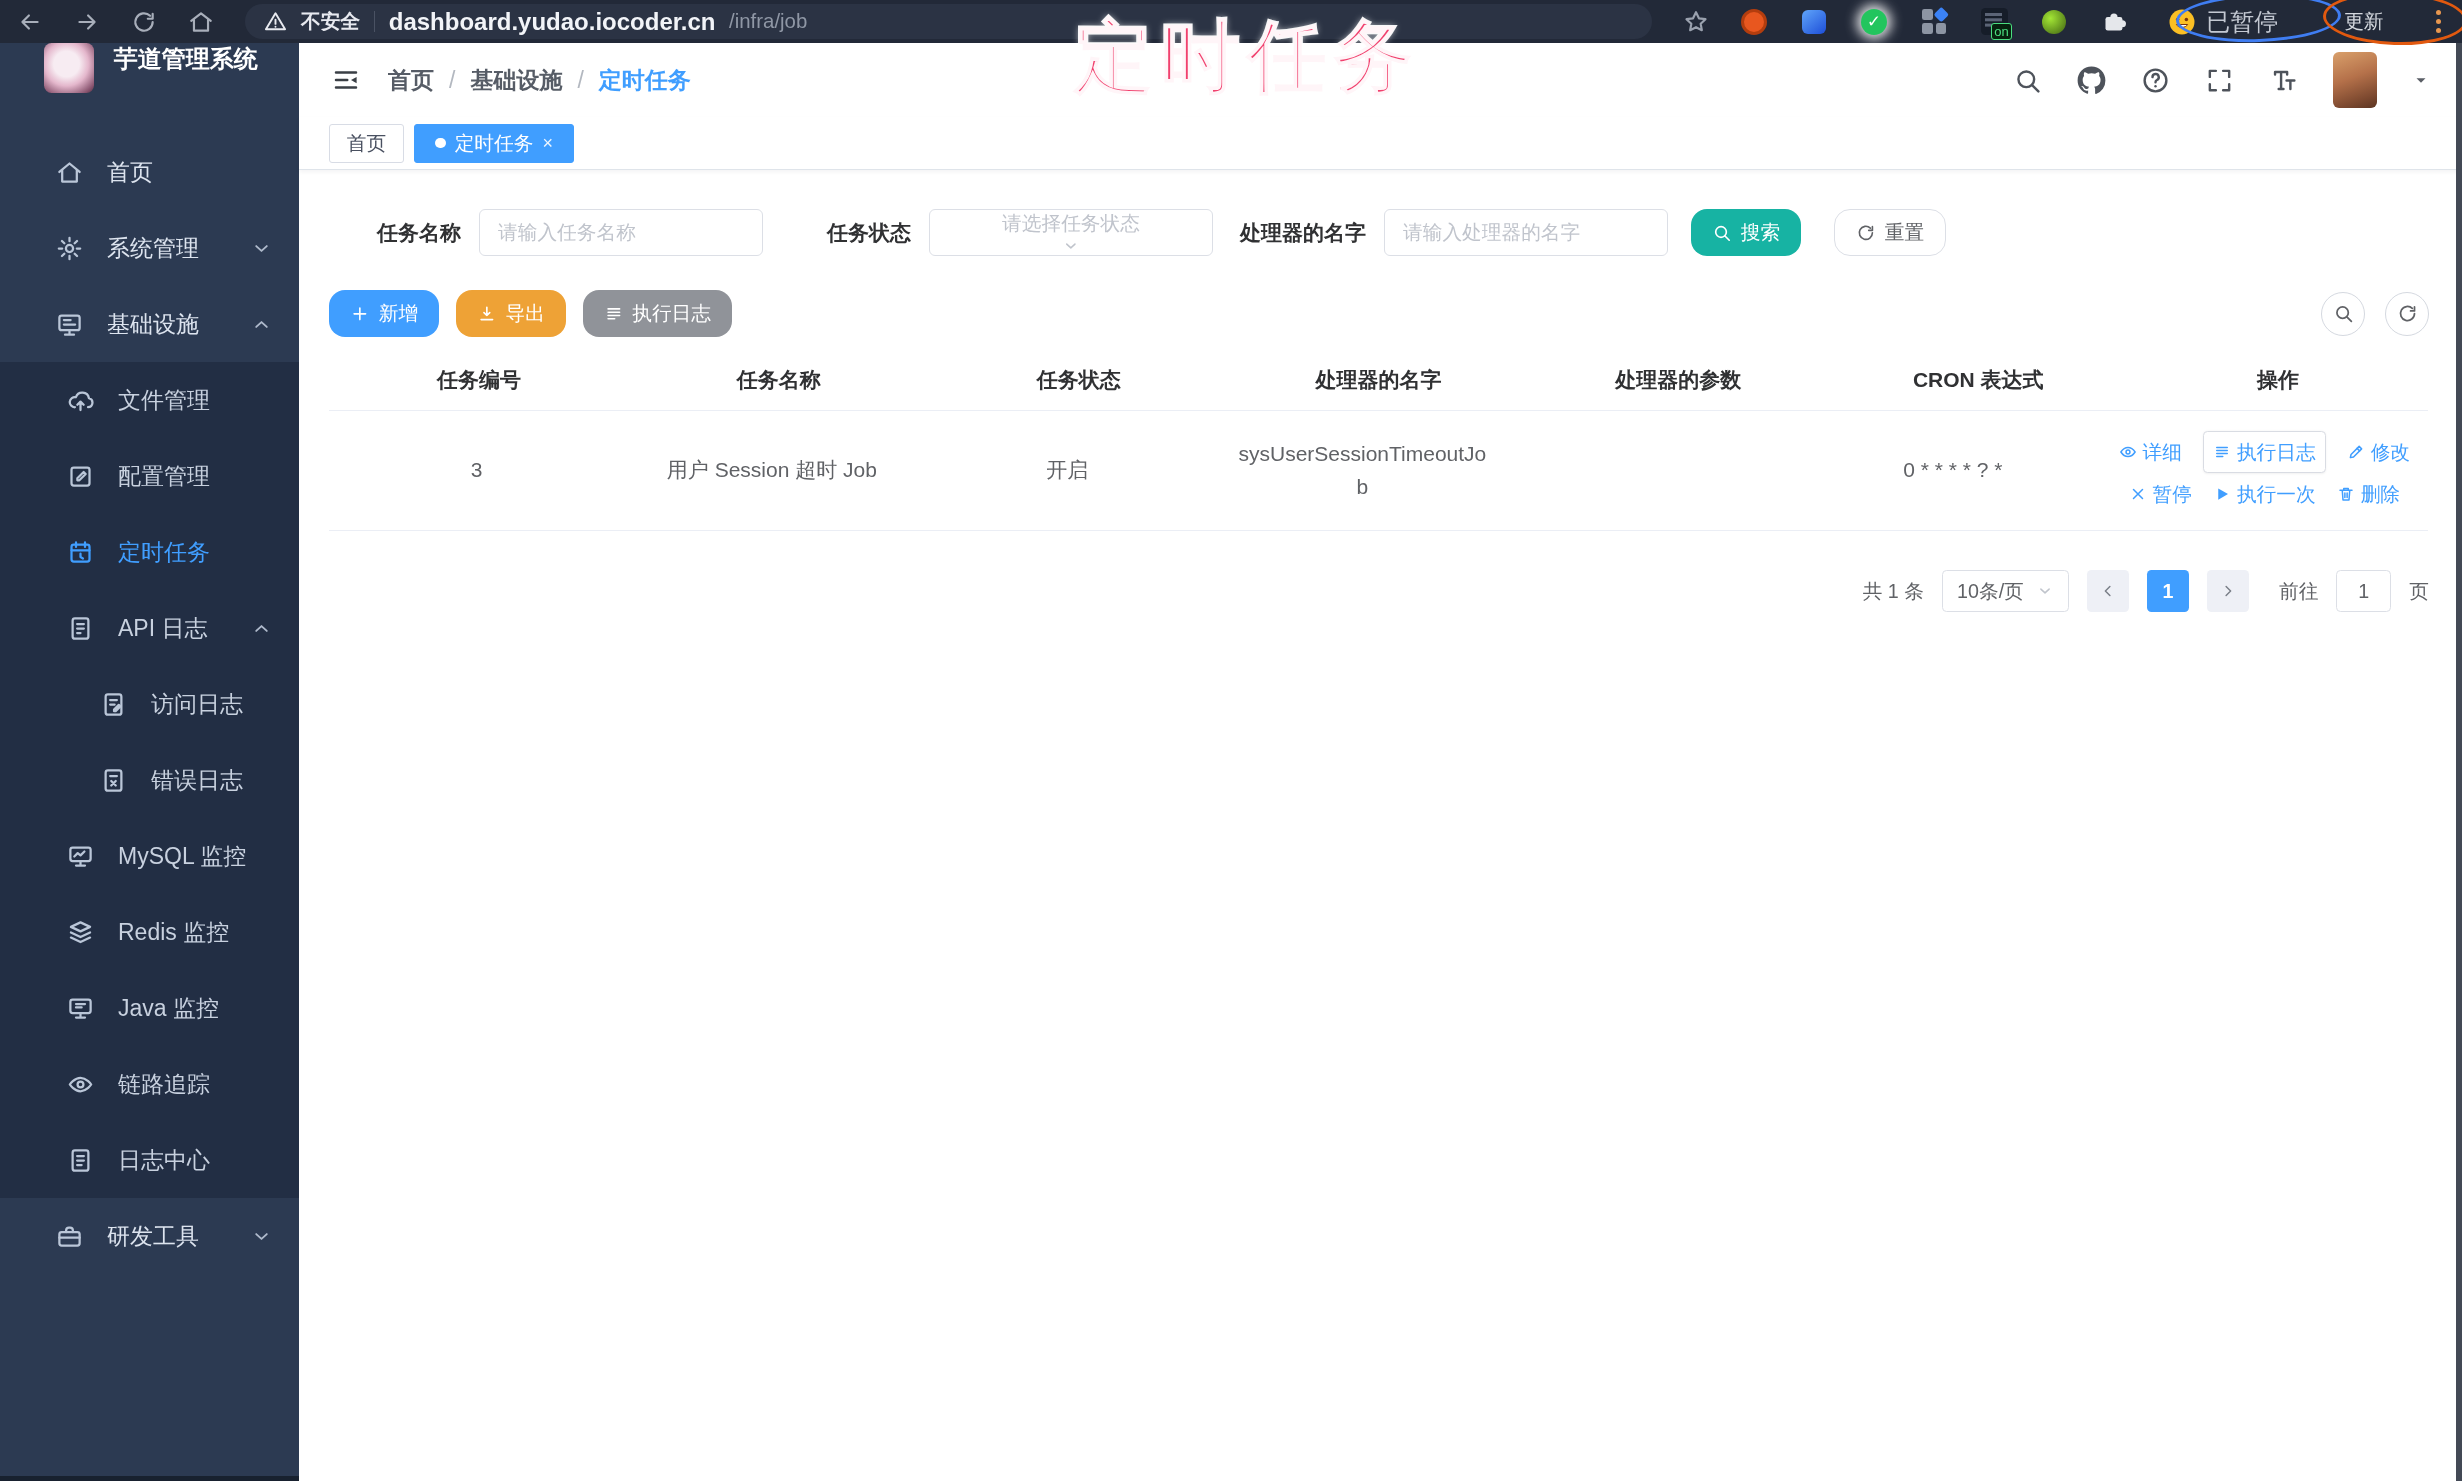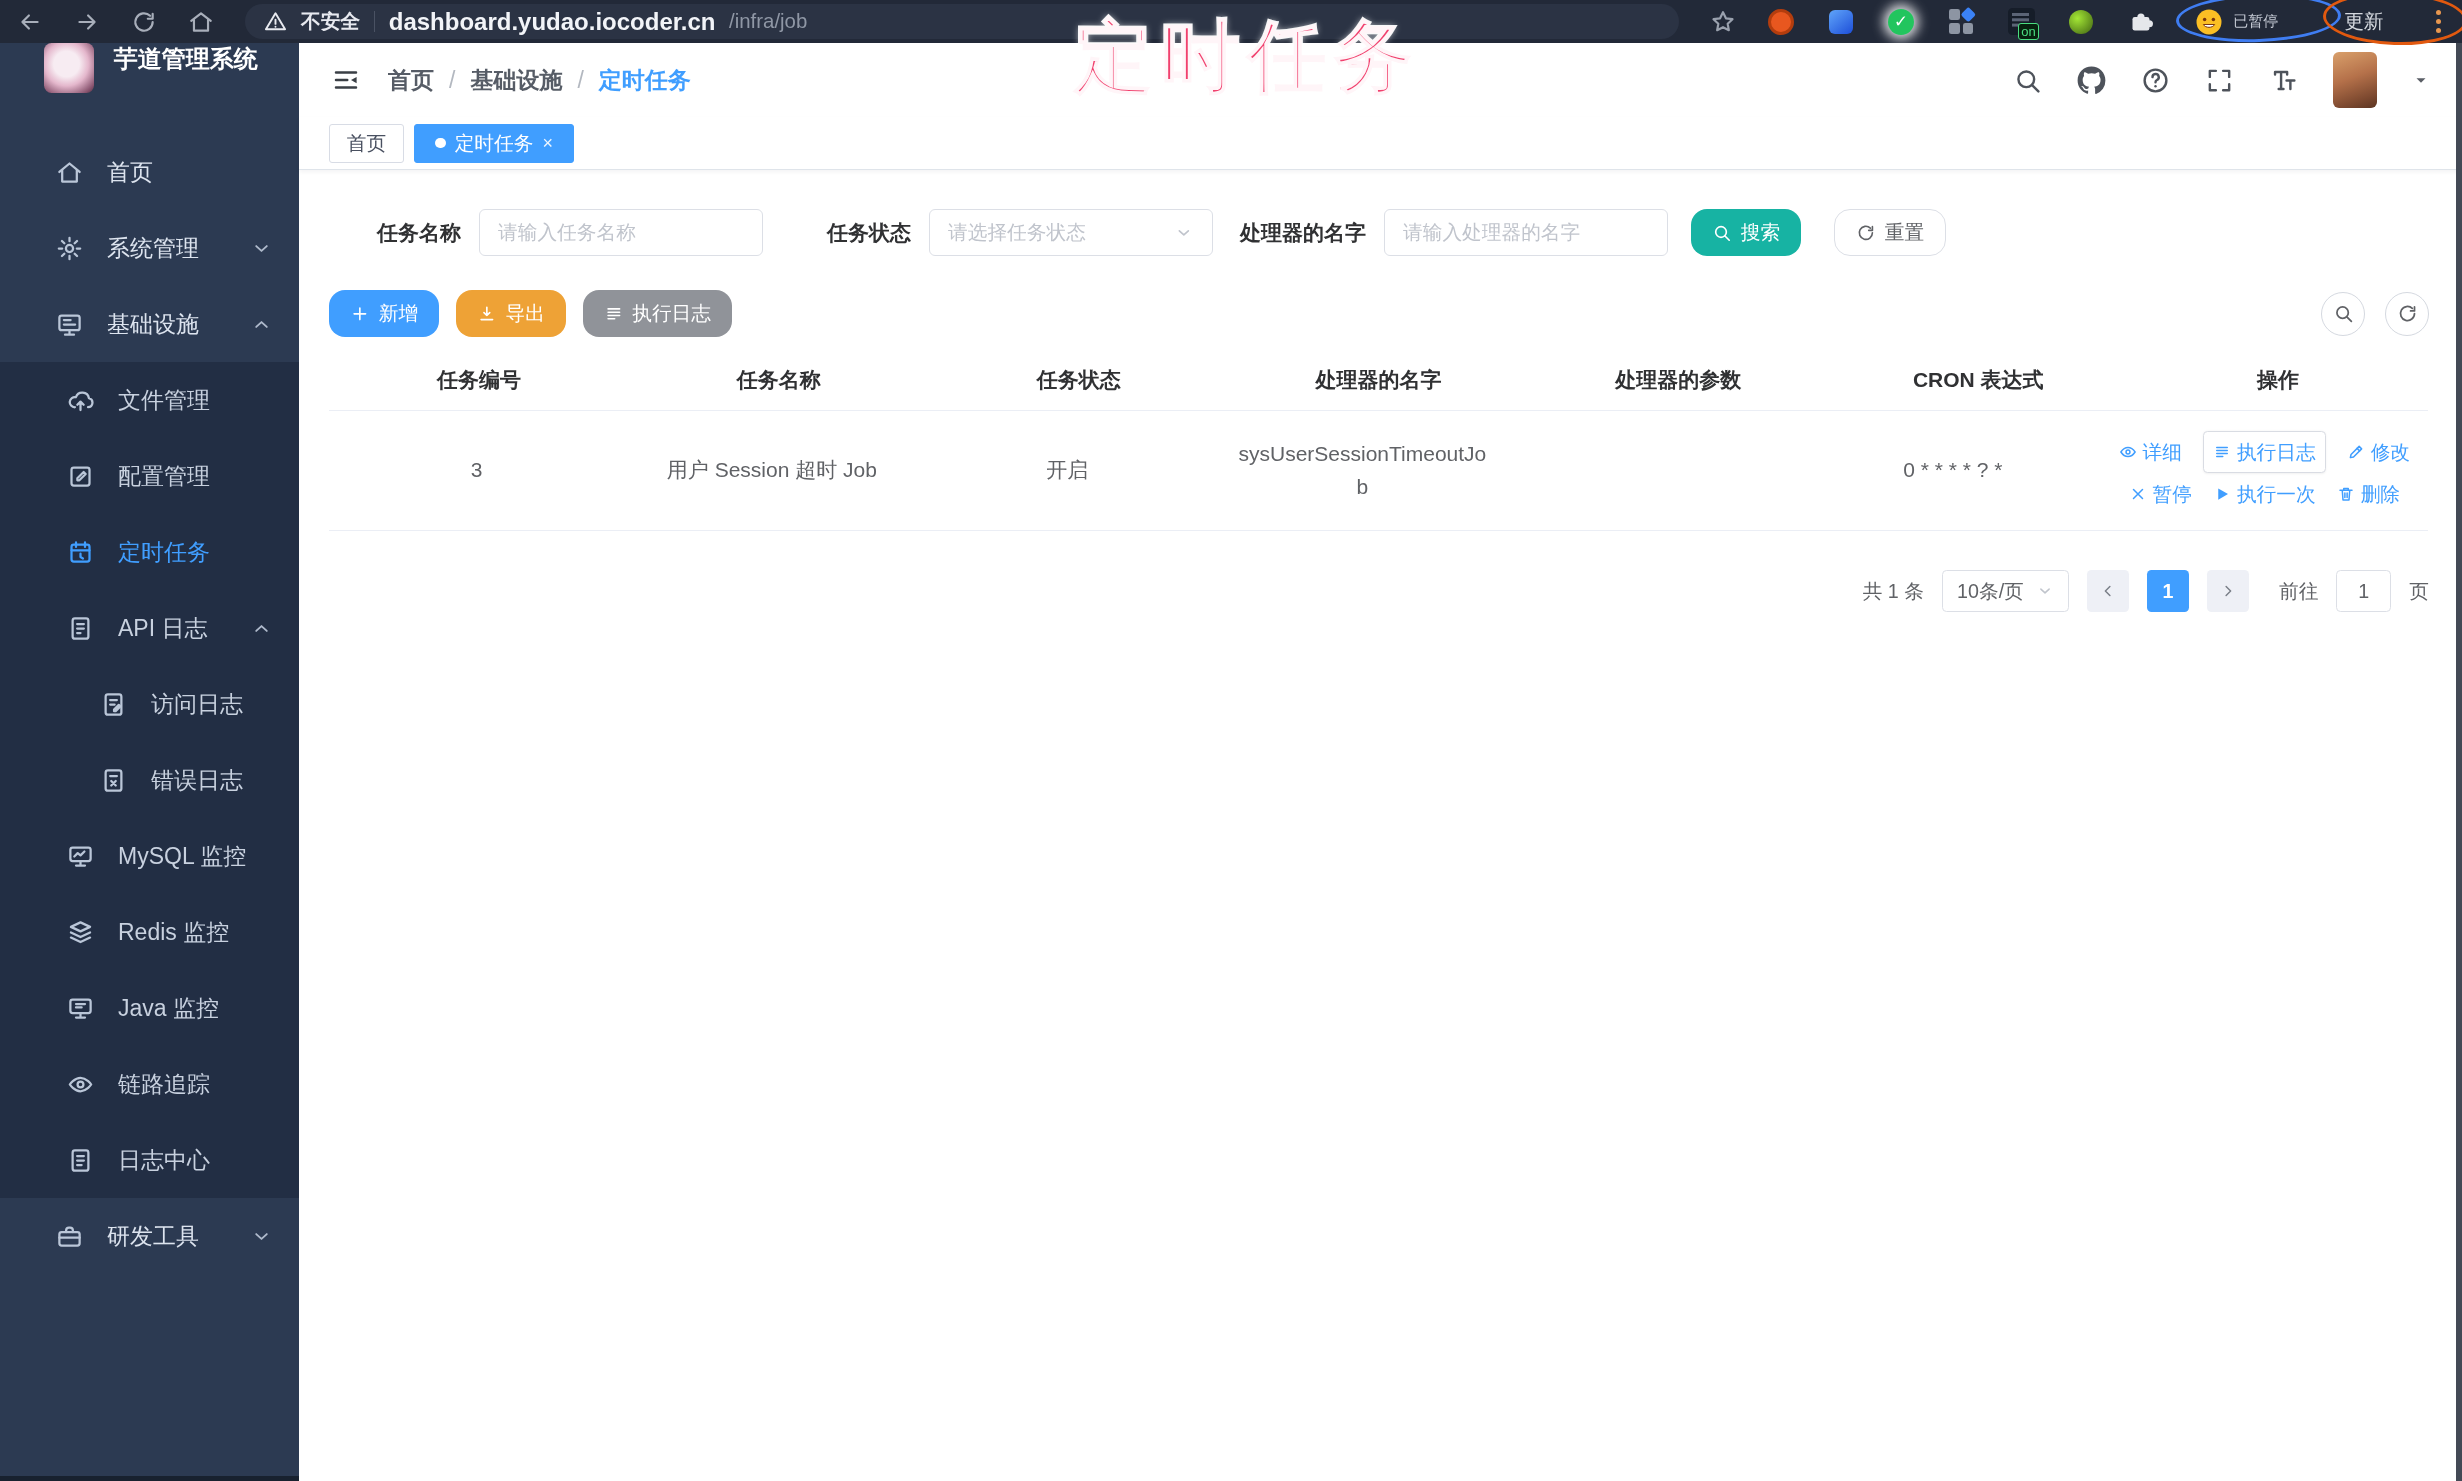--- a/index.html
+++ b/index.html
@@ -31,21 +31,21 @@
   .ext-grid i.b { background:#3b82f6; transform:rotate(45deg); }
   .ext-on { position:relative; width:27px; height:27px; background:#161d29; border-radius:4.5px; }
   .ext-on::before { content:""; position:absolute; left:4.5px; top:5.3px; width:16.7px; height:2.3px; background:#5b6476;
                     box-shadow:0 5.3px 0 #5b6476, 0 10.6px 0 #5b6476; }
   .on-badge { position:absolute; right:-4.5px; bottom:-4.5px; font-size:13px; font-weight:normal; color:#4ade80;
               background:#07230f; border:1.5px solid #4ade80; border-radius:3px; padding:0 2.3px; line-height:15px; }
   .ext-plant { width:24px; height:24px; border-radius:50%; background:radial-gradient(circle at 35% 35%,#a3e635,#3f6212); }
   .ext-puzzle { color:#e5e7eb; width:27px; height:27px; }
   .profile-chip { display:flex; align-items:center; gap:9px; margin-left:7.6px; cursor:pointer; }
   .emoji { width:30px; height:30px; }
-  .paused-label { color:#c3c8d2; font-size:15px; white-space:nowrap; }
+  .paused-label { color:#c3c8d2; font-size:24px; white-space:nowrap; }
   .update-label { color:#d5d9df; font-size:19.7px; margin-left:35px; white-space:nowrap; cursor:pointer; }
   .kebab { display:flex; flex-direction:column; gap:3.8px; margin-left:21px; margin-right:4.5px; cursor:pointer; }
   .kebab i { width:5.3px; height:5.3px; border-radius:50%; background:#e8974f; }
 
   
   .anno { position:absolute; border-radius:50%; z-index:60; pointer-events:none; }
   .anno-blue { left:2176px; top:-6px; width:165px; height:48px; border:3.8px solid #3f7df2; transform:rotate(-2deg); }
   .anno-orange { left:2323px; top:-7.6px; width:144px; height:53px; border:3.8px solid #e2590f; transform:rotate(2deg); }
   .watermark { position:absolute; left:1074px; top:4.5px; z-index:70; font-size:79px; font-weight:bold;
                letter-spacing:7.6px; color:#f1416e; -webkit-text-stroke:2.3px rgba(255,255,255,.95);
@@ -95,21 +95,21 @@
   .tab-close { font-size:18px; line-height:1; opacity:.9; cursor:pointer; }
 
   
   .content { position:absolute; left:299px; top:170px; width:2163px; height:1311px; background:#fff; }
   .filters { position:absolute; left:78px; top:39px; display:flex; align-items:center; }
   .fgroup { display:flex; align-items:center; }
   .flabel { font-size:21px; font-weight:bold; color:#303133; margin-right:18px; white-space:nowrap; }
   .finput, .fselect { width:284px; height:47px; border:1.5px solid #dcdfe6; border-radius:6px; background:#fff;
             font-size:19.7px; color:#606266; padding:0 18px; font-family:inherit; }
   .finput::placeholder { color:#c0c4cc; }
-  .fselect { display:flex; align-items:center; justify-content:space-between; cursor:pointer; }
+  .fselect { display:flex; align-items:center; justify-content:space-between; cursor:pointer;flex-direction:column; }
   .fselect .ph { color:#c0c4cc; }
   .fselect .schev { width:19.7px; height:19.7px; color:#c0c4cc; }
   .gap1 { width:64px; } .gap2 { width:27px; } .gap3 { width:23px; }
   .btn { height:47px; border:none; border-radius:16px; font-size:19.7px; font-family:inherit;
          display:inline-flex; align-items:center; gap:9px; padding:0 21px; cursor:pointer; white-space:nowrap; }
   .btn .bic { width:19.7px; height:19.7px; }
   .btn-search { background:#17b3a3; color:#fff; }
   .btn-reset { background:#fff; border:1.5px solid #dcdfe6; color:#606266; margin-left:33px; }
   .toolbar { position:absolute; left:30px; top:120px; right:33px; display:flex; align-items:center; gap:16.7px; }
   .btn-add { background:#409eff; color:#fff; }

